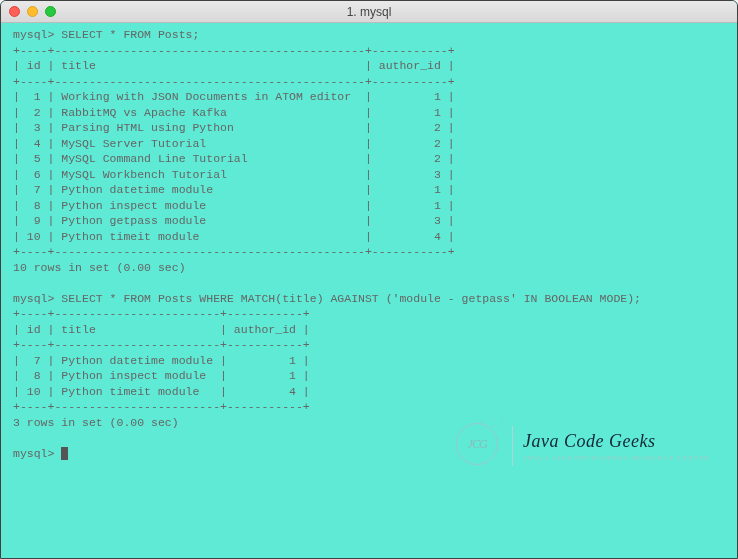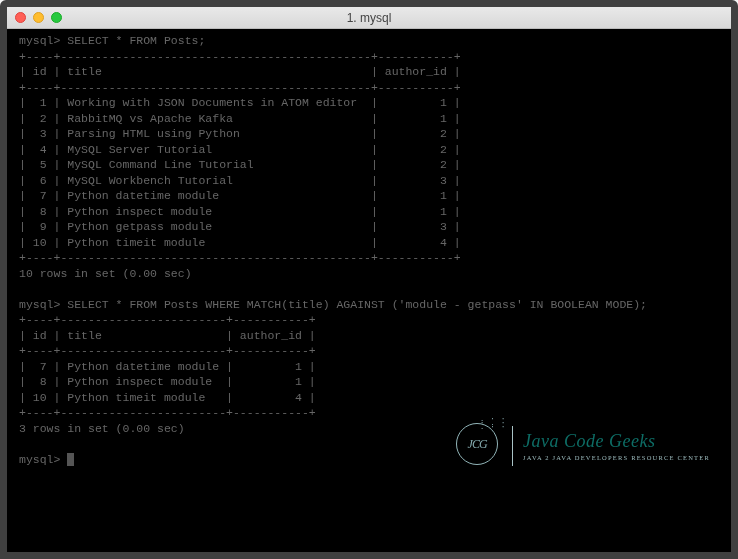--- a/index.html
+++ b/index.html
@@ -13,22 +13,22 @@
       background: #f5f5f5;
       font-family: 'Menlo', 'Monaco', 'Courier New', monospace;
       font-size: 11.5px;
       color: #555;
       overflow: hidden;
       position: relative;
     }
     .window {
       width: 100%;
       height: 100%;
-      background: #000000;
-      border: 7px solid #404040;
+      background: #5eead4;
+      border: 1px solid #404040;
       border-radius: 6px 6px 0 0;
       overflow: hidden;
       display: flex;
       flex-direction: column;
       justify-content: space-between;
     }
     .titlebar {
       height: 22px;
       background: linear-gradient(#e9e9e9, #d8d8d8);
       border-bottom: 1px solid #bbb;
@@ -114,21 +114,21 @@
     .wm-divider {
       width: 1px;
       height: 40px;
       background: #b8d4d7;
     }
     .wm-text {
       font-family: 'Georgia', serif;
     }
     .wm-main {
       font-size: 18px;
-      color: #0f766e;
+      color: #0f172a;
       font-style: italic;
       letter-spacing: 0.5px;
     }
     .wm-sub {
       font-size: 6.5px;
       color: #a8c8cb;
       letter-spacing: 1.2px;
       text-transform: uppercase;
       margin-top: 2px;
     }

